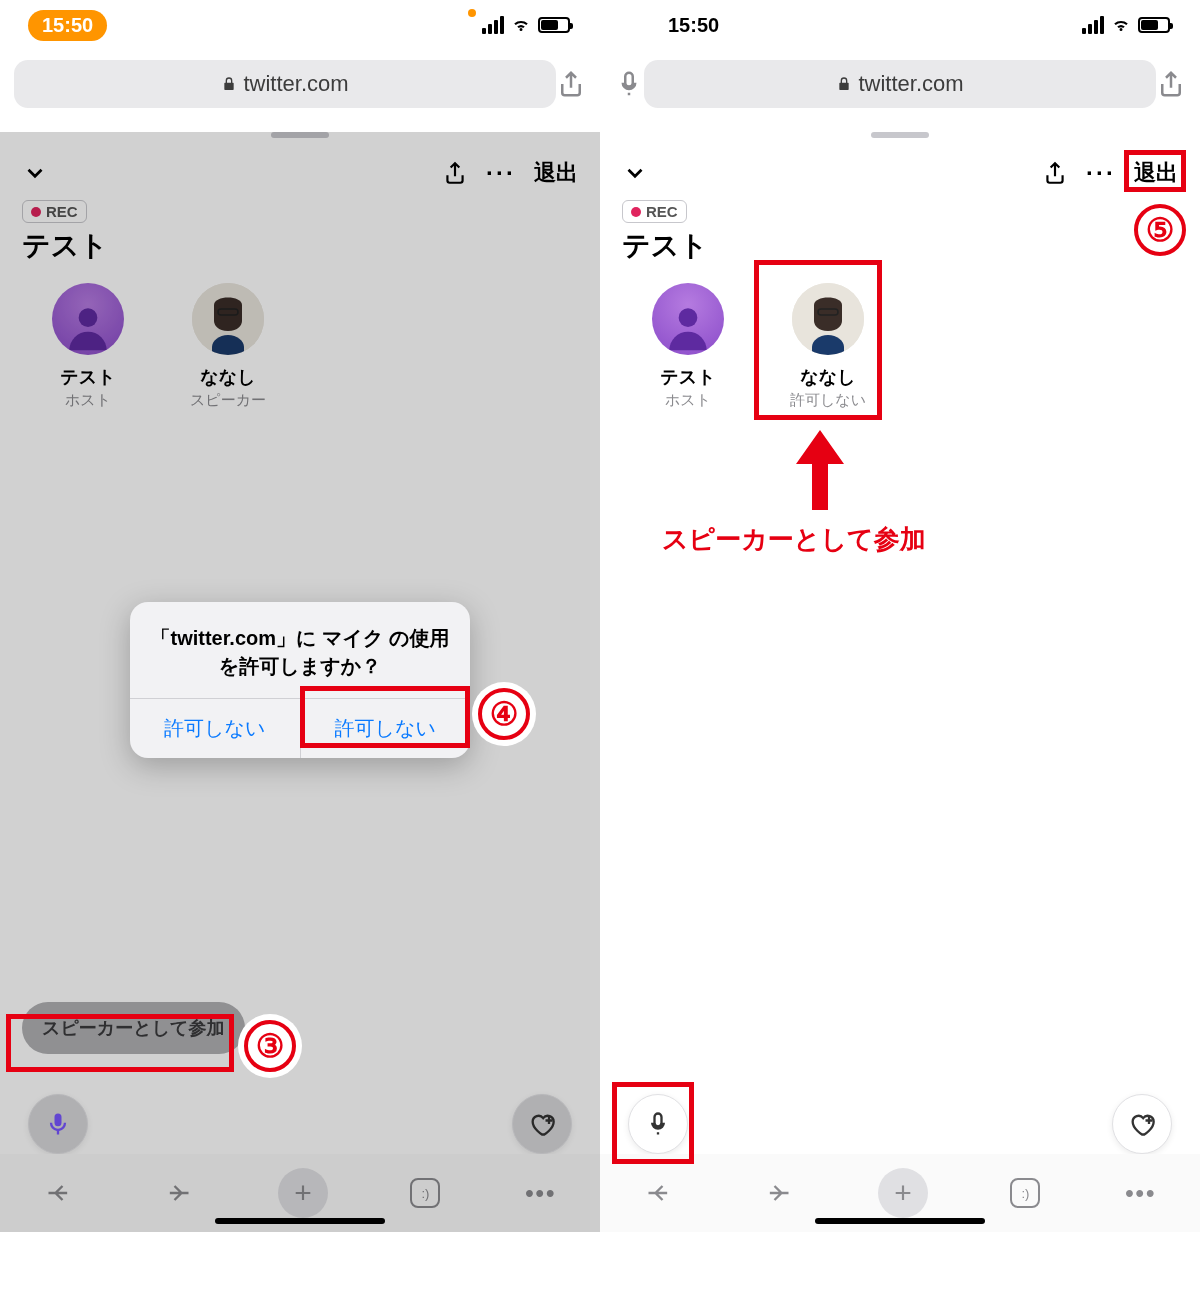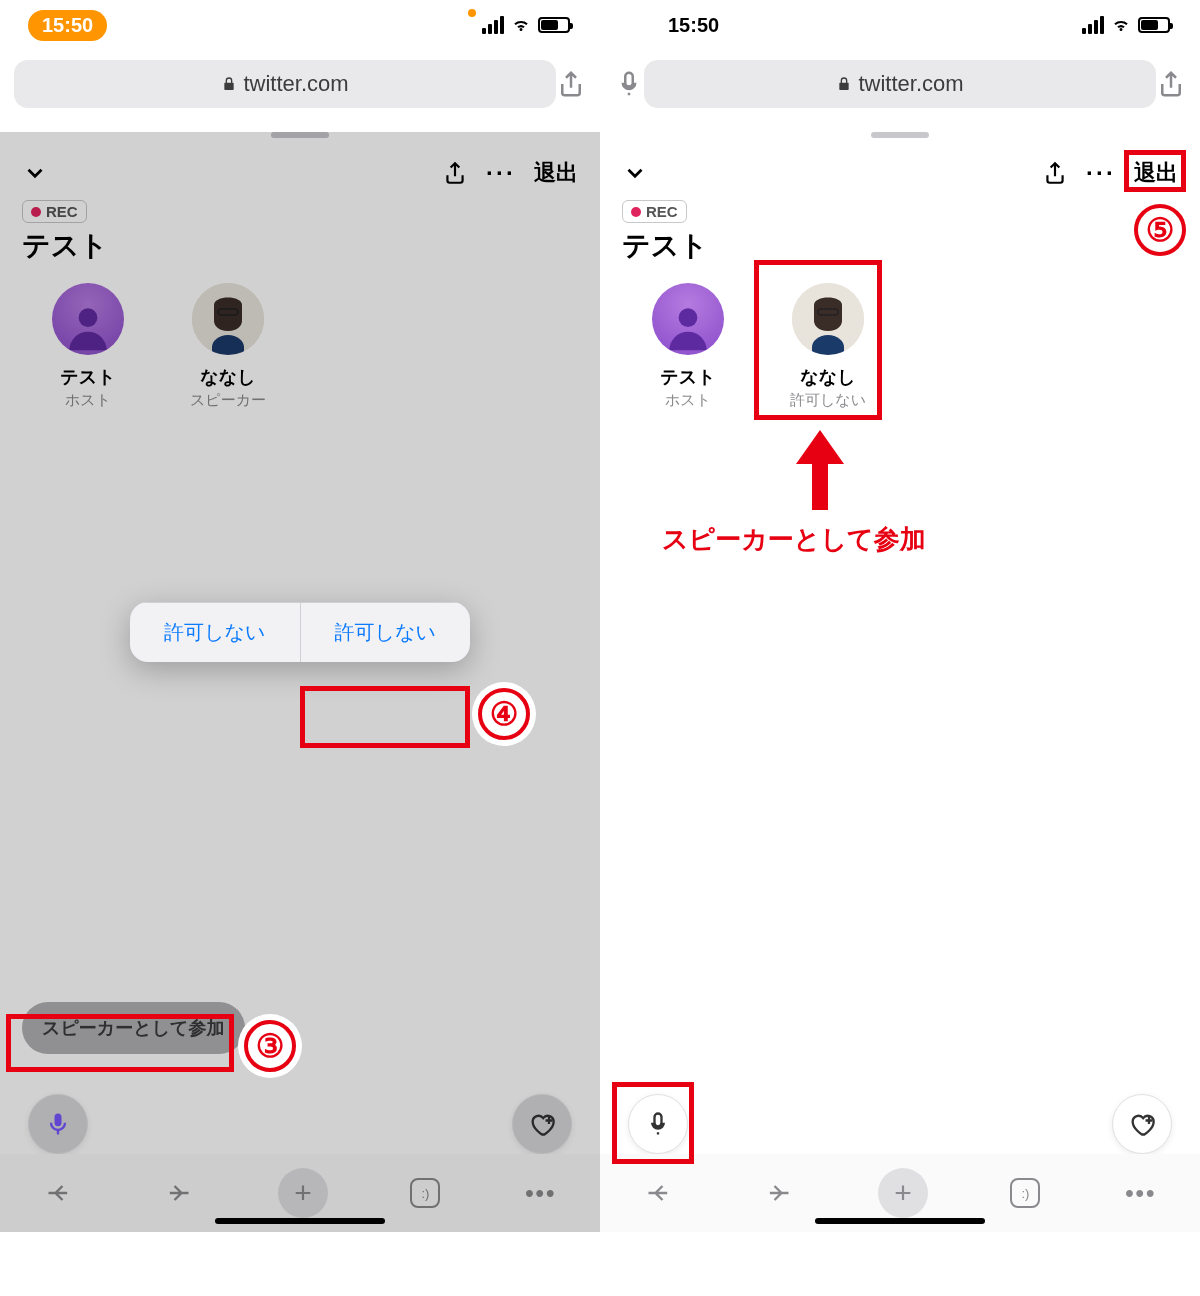--- a/index.html
+++ b/index.html
@@ -338,20 +338,21 @@
       <div class="circ">
         <svg width="28" height="28" viewBox="0 0 24 24" fill="none" stroke="#333" stroke-width="2">
             <path d="M12 21s-8-5-8-11a5 5 0 019-3 5 5 0 019 3c0 6-8 11-8 11z"></path>
             <path d="M18 6v6M15 9h6" stroke-width="2"></path>
           </svg>
       </div>
     </div>
 
     
     <div class="alert">
+      <div class="alert-title">「twitter.com」に マイク の使用を許可しますか？</div>
       <div class="alert-row">
         <div class="alert-btn">許可しない</div>
         <div class="alert-btn">許可しない</div>
       </div>
     </div>
 
     
     <div class="safari-nav">
       <div class="nav-btn">
           <svg width="28" height="28" viewBox="0 0 24 24" fill="none" stroke="currentColor" stroke-width="2">

